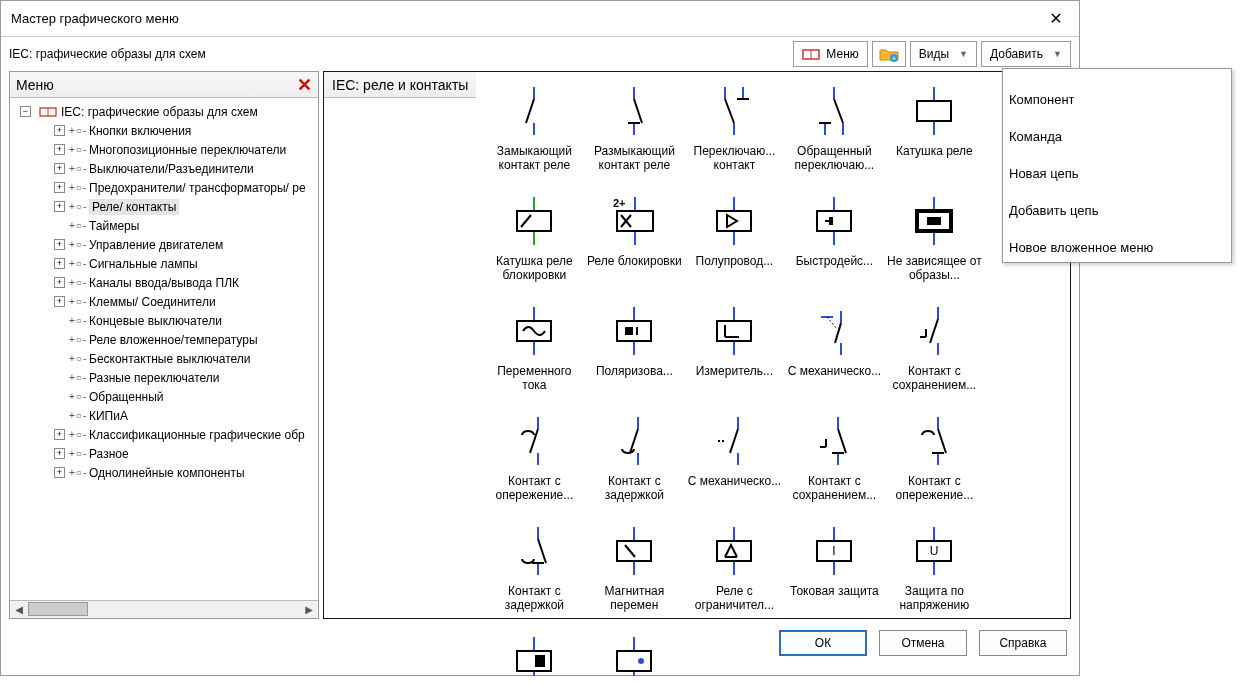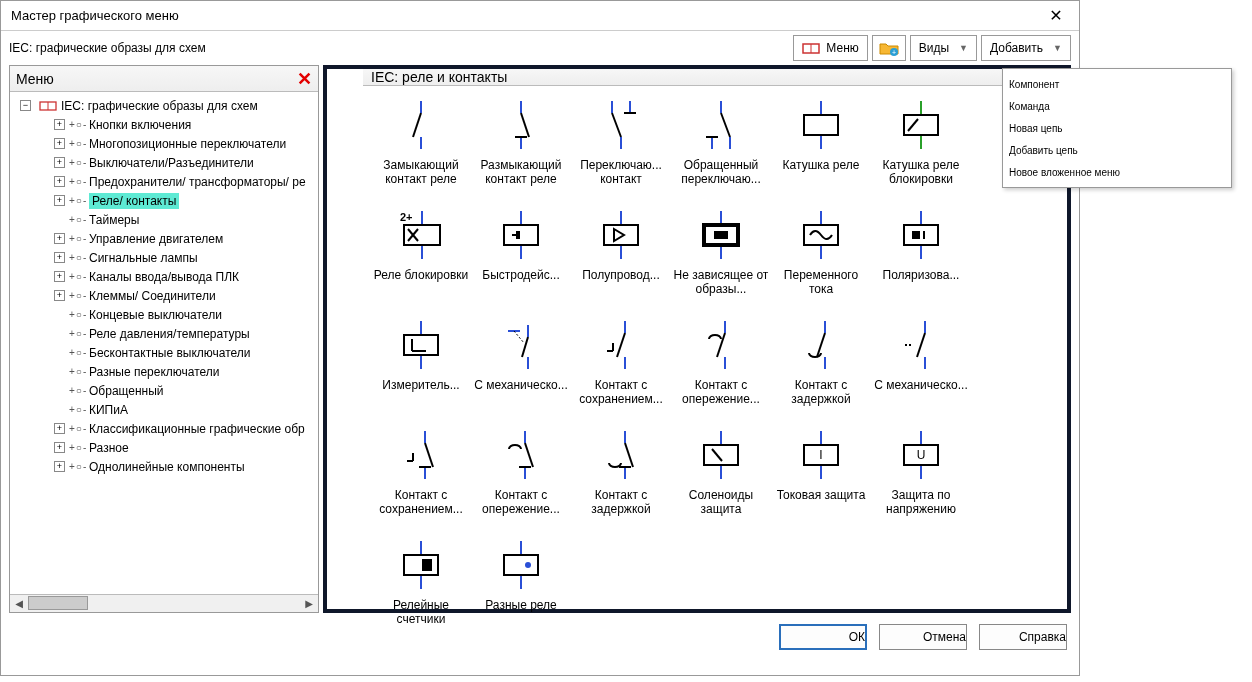--- a/index.html
+++ b/index.html
@@ -1,51 +1,51 @@
 <!DOCTYPE html>
 <html><head>
 <meta charset="utf-8">
 <style>
   * { box-sizing: border-box; }
   body { margin:0; padding:0; font-family: "Segoe UI", Tahoma, sans-serif; font-size:12px; background:#fff; color:#000; }
   .window { width:1080px; height:676px; border:1px solid #999; position:relative; background:#fff; }
-  .titlebar { height:30px; display:flex; align-items:center; justify-content:space-between; padding:0 0 0 10px; border-bottom:1px solid #ccc; font-size:13px; }
+  .titlebar { height:36px; display:flex; align-items:center; justify-content:space-between; padding:0 0 0 10px; border-bottom:1px solid #ccc; font-size:13px; }
   .titlebar .close { width:46px; height:30px; display:flex; align-items:center; justify-content:center; font-size:16px; }
   .subheader { height:34px; display:flex; align-items:center; justify-content:space-between; padding:0 8px; }
   .subheader-left { font-size:12px; }
   .toolbar { display:flex; gap:4px; align-items:center; }
   .tbtn { height:26px; border:1px solid #999; background:#fff; display:flex; align-items:center; padding:0 8px; gap:6px; cursor:default; position:relative;}
   .tbtn .caret { font-size:9px; color:#666; margin-left:4px; }
   .tbtn.icononly { padding:0 6px; }
   .content { display:flex; height:548px; padding:0 8px; gap:4px;}
   .left { width:310px; border:1px solid #999; display:flex; flex-direction:column; }
   .left-header { height:26px; background:linear-gradient(#f7f7f7,#eee); border-bottom:1px solid #bbb; display:flex; align-items:center; justify-content:space-between; padding:0 6px; font-size:14px;}
   .left-header .del { color:#e30000; font-size:18px; font-weight:bold; }
   .tree { flex:1; overflow:hidden; padding:4px 0 0 4px; font-size:12px; }
   .tree-row { display:flex; align-items:center; height:19px; white-space:nowrap; padding-left:6px;}
   .tree-row.child { padding-left:40px; }
   .tree-row .exp { width:11px; height:11px; border:1px solid #888; display:inline-flex; align-items:center; justify-content:center; font-size:9px; line-height:1; margin-right:4px; background:#fff;}
   .tree-row .dots { color:#555; letter-spacing:1px; display:inline-block; width:20px; font-size:10px;}
-  .tree-row.sel .lbl { background:#5eead4; padding:1px 3px;}
+  .tree-row.sel .lbl { background:#e5e5e5; padding:1px 3px;}
   .left-scroll { height:18px; border-top:1px solid #bbb; background:#f0f0f0; display:flex; align-items:center; }
   .left-scroll .arrow { width:18px; height:16px; display:flex; align-items:center; justify-content:center; color:#555; font-size:10px;}
   .left-scroll .track { flex:1; height:16px; position:relative;}
   .left-scroll .thumb { position:absolute; left:0; top:0; height:14px; width:60px; background:#ccc; border:1px solid #999;}
-  .right { flex:1; border:4px solid #0f172a; display:flex; flex-direction:column;padding-left:36px;}
+  .right { flex:1; border:1px solid #0f172a; display:flex; flex-direction:row;}
   .right-header { height:26px; background:linear-gradient(#f7f7f7,#eee); border-bottom:1px solid #bbb; display:flex; align-items:center; padding:0 8px; font-size:14px;}
   .grid { flex:1; padding:8px 4px 4px 8px; display:flex; flex-wrap:wrap; align-content:flex-start; gap:0; }
   .cell { width:100px; height:110px; display:flex; flex-direction:column; align-items:center; justify-content:flex-start; text-align:center; padding:4px 2px;}
   .cell .ic { width:80px; height:54px; display:flex; align-items:center; justify-content:center; margin-bottom:6px;}
   .cell .lbl { font-size:12px; line-height:14px; max-height:28px; overflow:hidden; width:96px;}
   .footer { height:48px; display:flex; align-items:center; justify-content:flex-end; gap:12px; padding:0 12px; border-top:0;}
-  .fbtn { width:88px; height:26px; border:1px solid #888; background:#fdfdfd; display:flex; align-items:center; justify-content:flex-end; font-size:12px;}
+  .fbtn { width:88px; height:26px; border:1px solid #888; background:#fdfdfd; display:flex; align-items:center; justify-content:center; font-size:12px;}
   .fbtn.primary { border:2px solid #2a6fbb; }
   
   .dropdown { position:absolute; left:1002px; top:68px; width:230px; background:#fff; border:1px solid #999; box-shadow:2px 2px 4px rgba(0,0,0,0.2); z-index:10; padding:4px 0;}
-  .dropdown-item { height:22px; display:flex; align-items:center; padding:0 6px; font-size:10px; }
+  .dropdown-item { height:22px; display:flex; align-items:center; padding:0 6px; font-size:13px;margin-top:15px; }
   svg { display:block; }
   .iconmenu { width:18px; height:14px; }
 </style>
 </head>
 <body>
 
 <div class="window">
 
   <div class="titlebar">
     <span>Мастер графического меню</span>
@@ -149,21 +149,21 @@
             <span class="lbl">Клеммы/ Соединители</span>
           </div>
           <div class="tree-row child">
             <span style="display:inline-block;width:15px"></span>
             <span class="dots">+○-</span>
             <span class="lbl">Концевые выключатели</span>
           </div>
           <div class="tree-row child">
             <span style="display:inline-block;width:15px"></span>
             <span class="dots">+○-</span>
-            <span class="lbl">Реле давления/температуры</span>
+            <span class="lbl">Реле вложенное/температуры</span>
           </div>
           <div class="tree-row child">
             <span style="display:inline-block;width:15px"></span>
             <span class="dots">+○-</span>
             <span class="lbl">Бесконтактные выключатели</span>
           </div>
           <div class="tree-row child">
             <span style="display:inline-block;width:15px"></span>
             <span class="dots">+○-</span>
             <span class="lbl">Разные переключатели</span>
@@ -287,36 +287,36 @@
               </svg>
             </div>
             <div class="lbl">Реле блокировки</div>
           </div>
           <div class="cell">
             <div class="ic">
               <svg width="54" height="48" viewBox="0 0 54 48">
                 <line x1="27" y1="0" x2="27" y2="14" stroke="#2a4fd6" stroke-width="2"></line>
                 <line x1="27" y1="34" x2="27" y2="48" stroke="#2a4fd6" stroke-width="2"></line>
                 <rect x="10" y="14" width="34" height="20" stroke="#000" stroke-width="2" fill="none"></rect>
+                <path d="M20 18 L30 24 L20 30 Z" stroke="#000" stroke-width="2" fill="none"></path>
+              </svg>
+            </div>
+            <div class="lbl">Полупровод...</div>
+          </div>
+          <div class="cell">
+            <div class="ic">
+              <svg width="54" height="48" viewBox="0 0 54 48">
+                <line x1="27" y1="0" x2="27" y2="14" stroke="#2a4fd6" stroke-width="2"></line>
+                <line x1="27" y1="34" x2="27" y2="48" stroke="#2a4fd6" stroke-width="2"></line>
+                <rect x="10" y="14" width="34" height="20" stroke="#000" stroke-width="2" fill="none"></rect>
                 <line x1="18" y1="24" x2="22" y2="24" stroke="#000" stroke-width="2" fill="none"></line>
                 <rect x="22" y="20" width="4" height="8" fill="#000"></rect>
               </svg>
             </div>
             <div class="lbl">Быстродейс...</div>
-          </div>
-          <div class="cell">
-            <div class="ic">
-              <svg width="54" height="48" viewBox="0 0 54 48">
-                <line x1="27" y1="0" x2="27" y2="14" stroke="#2a4fd6" stroke-width="2"></line>
-                <line x1="27" y1="34" x2="27" y2="48" stroke="#2a4fd6" stroke-width="2"></line>
-                <rect x="10" y="14" width="34" height="20" stroke="#000" stroke-width="2" fill="none"></rect>
-                <path d="M20 18 L30 24 L20 30 Z" stroke="#000" stroke-width="2" fill="none"></path>
-              </svg>
-            </div>
-            <div class="lbl">Полупровод...</div>
           </div>
           <div class="cell">
             <div class="ic">
               <svg width="54" height="48" viewBox="0 0 54 48">
                 <line x1="27" y1="0" x2="27" y2="14" stroke="#2a4fd6" stroke-width="2"></line>
                 <line x1="27" y1="34" x2="27" y2="48" stroke="#2a4fd6" stroke-width="2"></line>
                 <rect x="10" y="14" width="34" height="20" stroke="#000" stroke-width="4" fill="none"></rect>
                 <rect x="20" y="20" width="14" height="8" fill="#000"></rect>
               </svg>
             </div>
@@ -451,21 +451,33 @@
           </div>
           <div class="cell">
             <div class="ic">
               <svg width="54" height="48" viewBox="0 0 54 48">
                 <line x1="27" y1="0" x2="27" y2="14" stroke="#2a4fd6" stroke-width="2"></line>
                 <line x1="27" y1="34" x2="27" y2="48" stroke="#2a4fd6" stroke-width="2"></line>
                 <rect x="10" y="14" width="34" height="20" stroke="#000" stroke-width="2" fill="none"></rect>
                 <line x1="18" y1="18" x2="28" y2="30" stroke="#000" stroke-width="2" fill="none"></line>
               </svg>
             </div>
-            <div class="lbl">Соленоиды защита</div>
+            <div class="lbl">Магнитная перемен</div>
+          </div>
+          <div class="cell">
+            <div class="ic">
+              <svg width="54" height="48" viewBox="0 0 54 48">
+                <line x1="27" y1="0" x2="27" y2="14" stroke="#2a4fd6" stroke-width="2"></line>
+                <line x1="27" y1="34" x2="27" y2="48" stroke="#2a4fd6" stroke-width="2"></line>
+                <rect x="10" y="14" width="34" height="20" stroke="#000" stroke-width="2" fill="none"></rect>
+                <path d="M18 30 L24 18 L30 30" stroke="#000" stroke-width="2" fill="none"></path>
+                <line x1="18" y1="30" x2="30" y2="30" stroke="#000" stroke-width="2" fill="none"></line>
+              </svg>
+            </div>
+            <div class="lbl">Реле с ограничител...</div>
           </div>
           <div class="cell">
             <div class="ic">
               <svg width="54" height="48" viewBox="0 0 54 48">
                 <line x1="27" y1="0" x2="27" y2="14" stroke="#2a4fd6" stroke-width="2"></line>
                 <line x1="27" y1="34" x2="27" y2="48" stroke="#2a4fd6" stroke-width="2"></line>
                 <rect x="10" y="14" width="34" height="20" stroke="#000" stroke-width="2" fill="none"></rect>
                 <text x="27" y="28" font-size="12" text-anchor="middle">I</text>
               </svg>
             </div>

